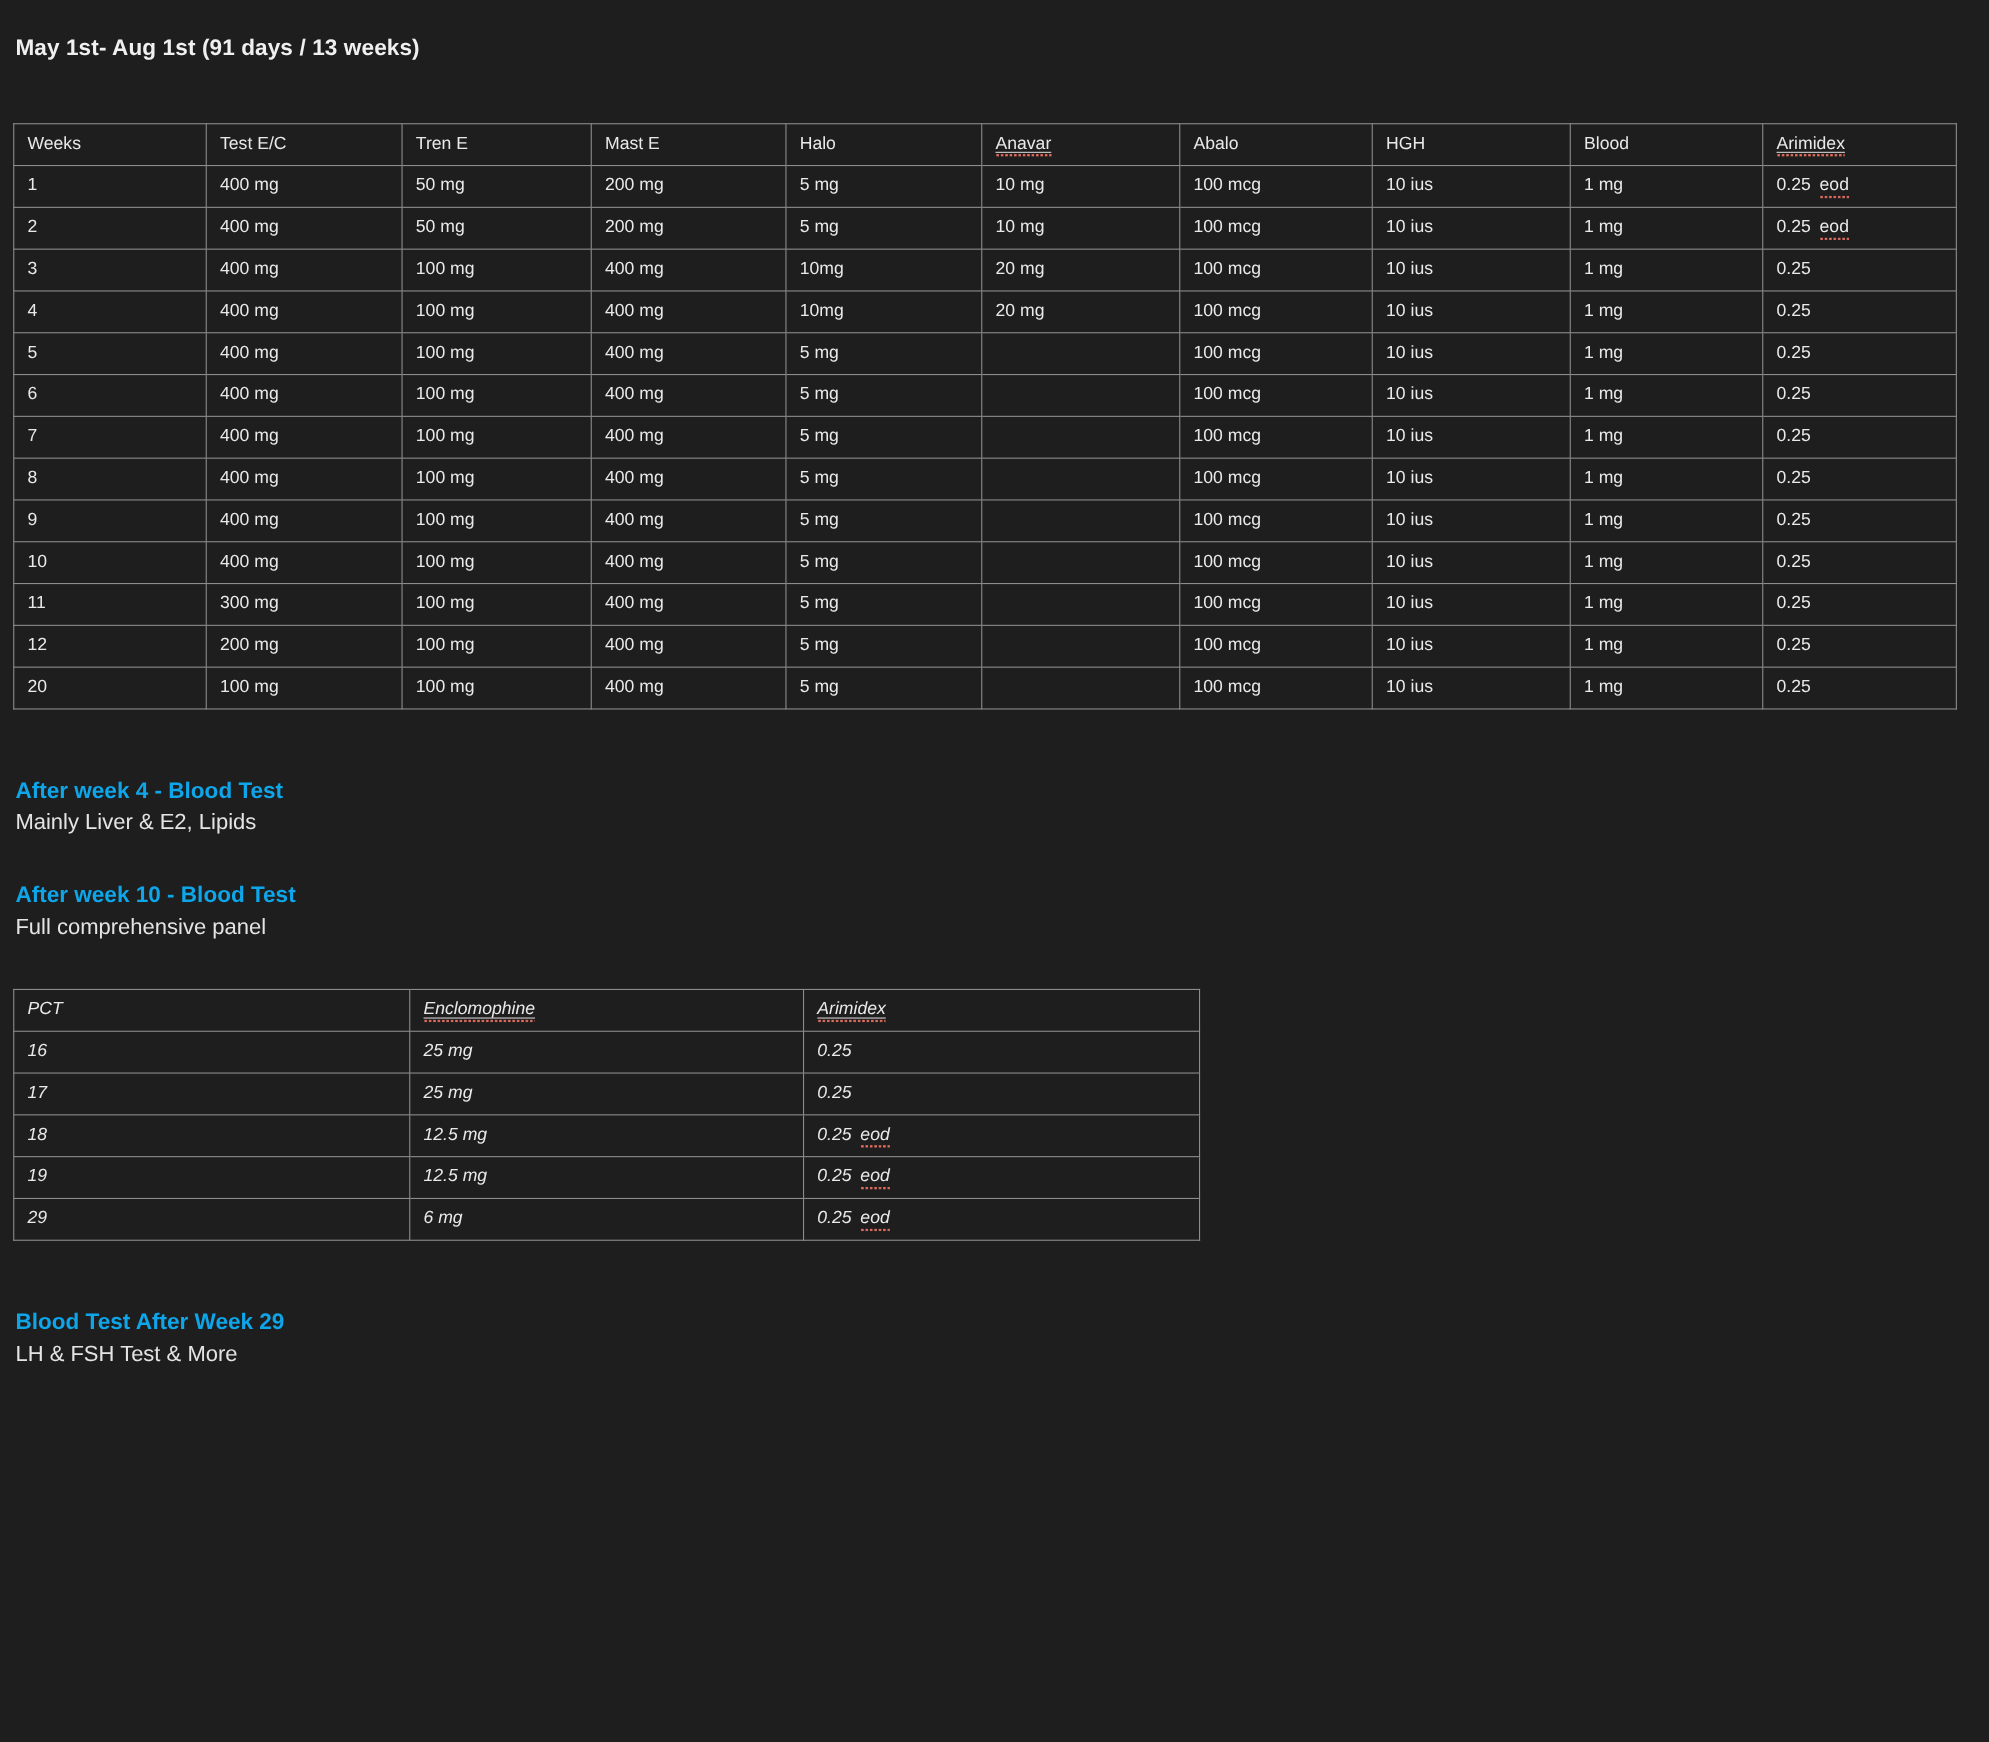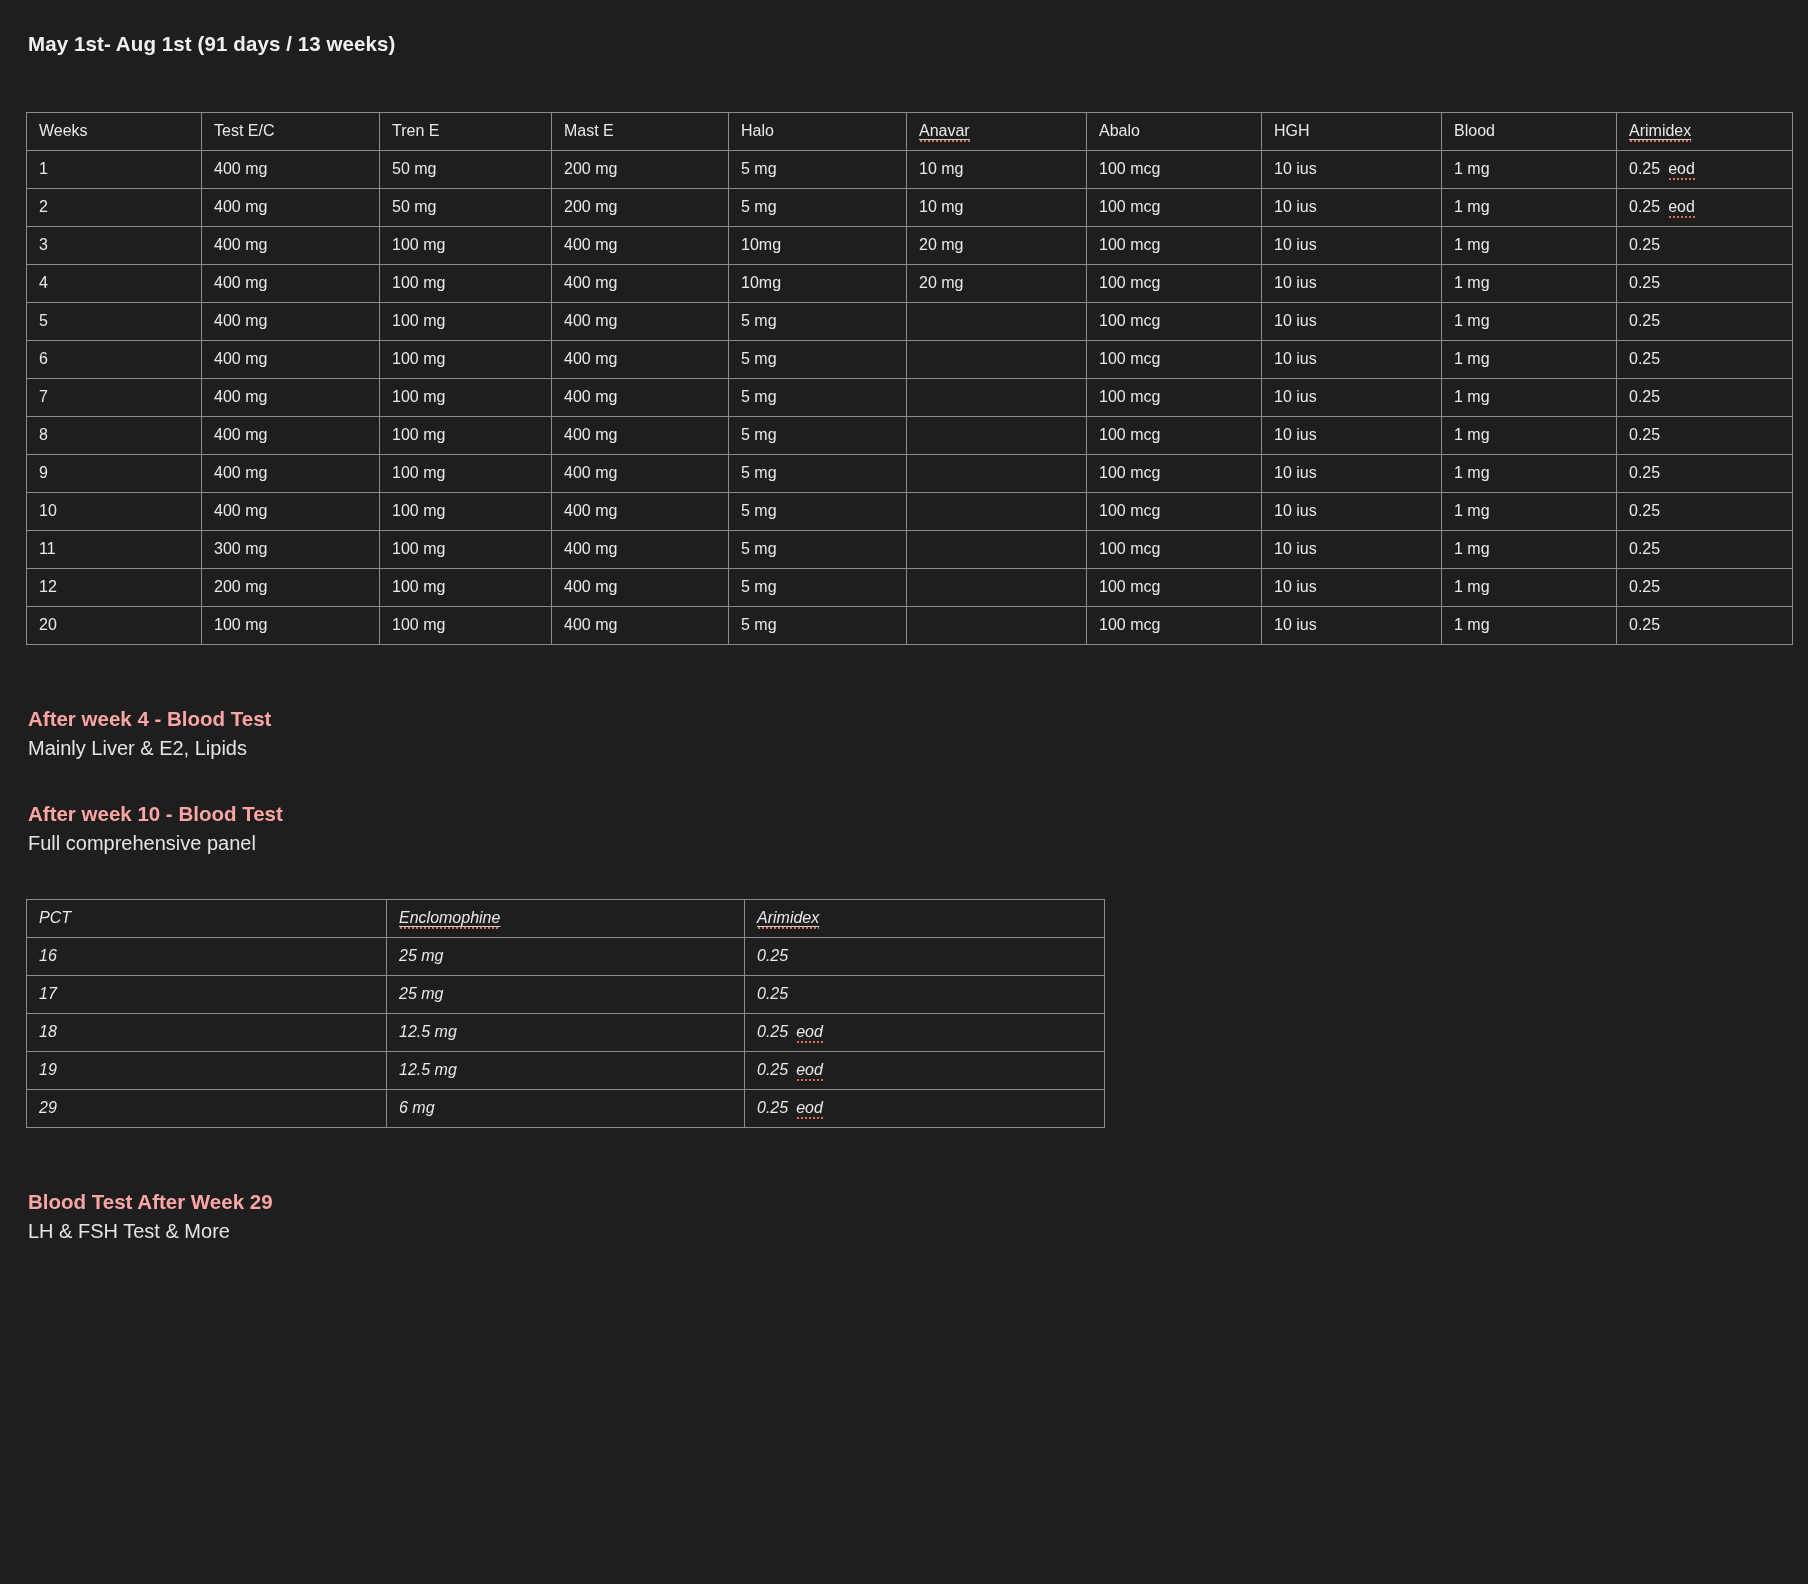--- a/index.html
+++ b/index.html
@@ -11,21 +11,21 @@
   }
   body {
     font-family: "Liberation Sans", sans-serif;
     color: #e8e8e8;
     -webkit-font-smoothing: antialiased;
   }
   .page {
     width: 1808px;
     min-height: 1584px;
     box-sizing: border-box;
-    padding: 26px 28px 20px 26px;
+    padding: 26px 28px 20px 12px;
     background: #1e1e1e;
   }
   .doc-title {
     font-size: 20.5px;
     font-weight: bold;
     letter-spacing: 0.1px;
     color: #f0f0f0;
     margin: 6px 0 0 2px;
   }
   .spacer-1 { height: 56px; }
@@ -66,21 +66,21 @@
   table.pct col.p0 { width: 360px; }
   table.pct col.p1 { width: 358px; }
   table.pct col.p2 { width: 360px; }
 
   .sec-gap { height: 62px; }
   .sec-gap-sm { height: 42px; }
 
   .sec-head {
     font-size: 20.5px;
     font-weight: bold;
-    color: #fca5a5;
+    color: #0ea5e9;
     margin: 0 0 6px 2px;
   }
   .sec-sub {
     font-size: 20px;
     color: #e4e4e4;
     margin: 0 0 0 2px;
   }
 
   
   .sp {

